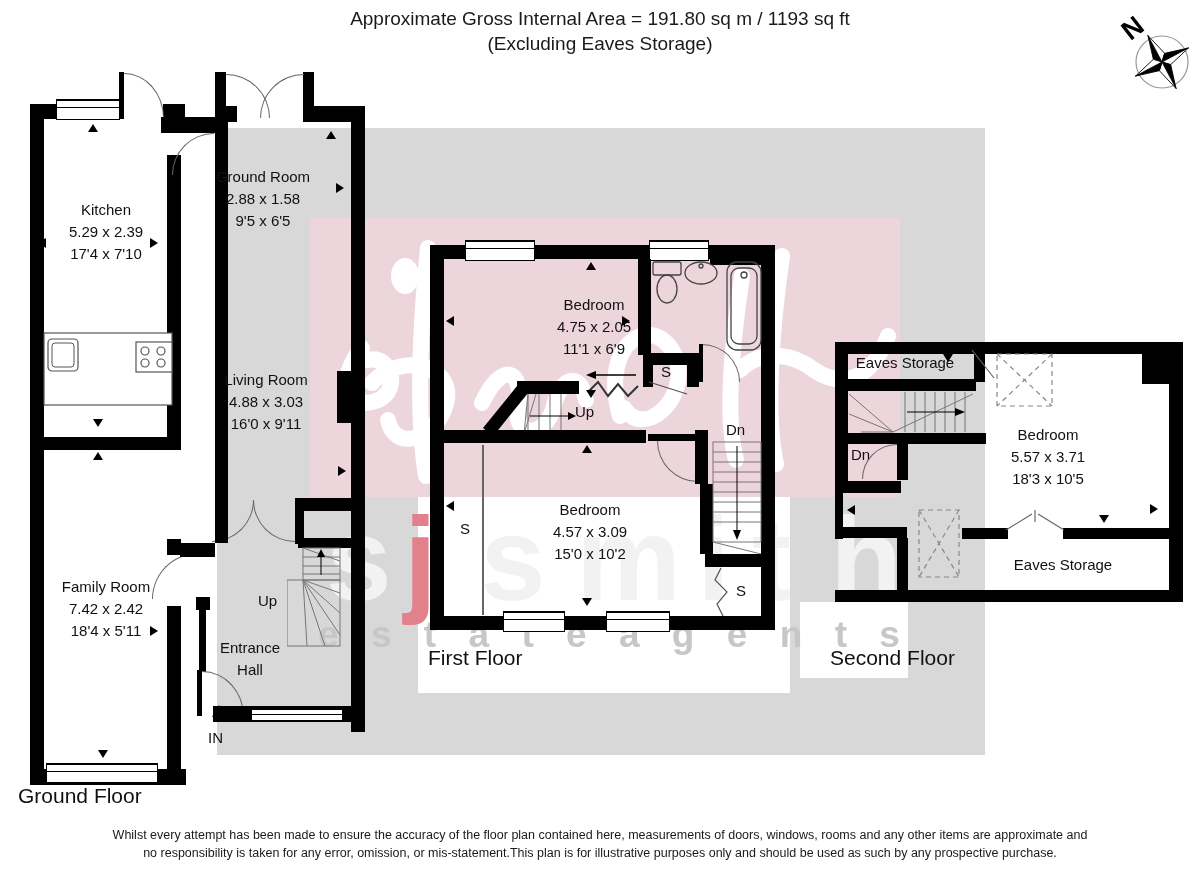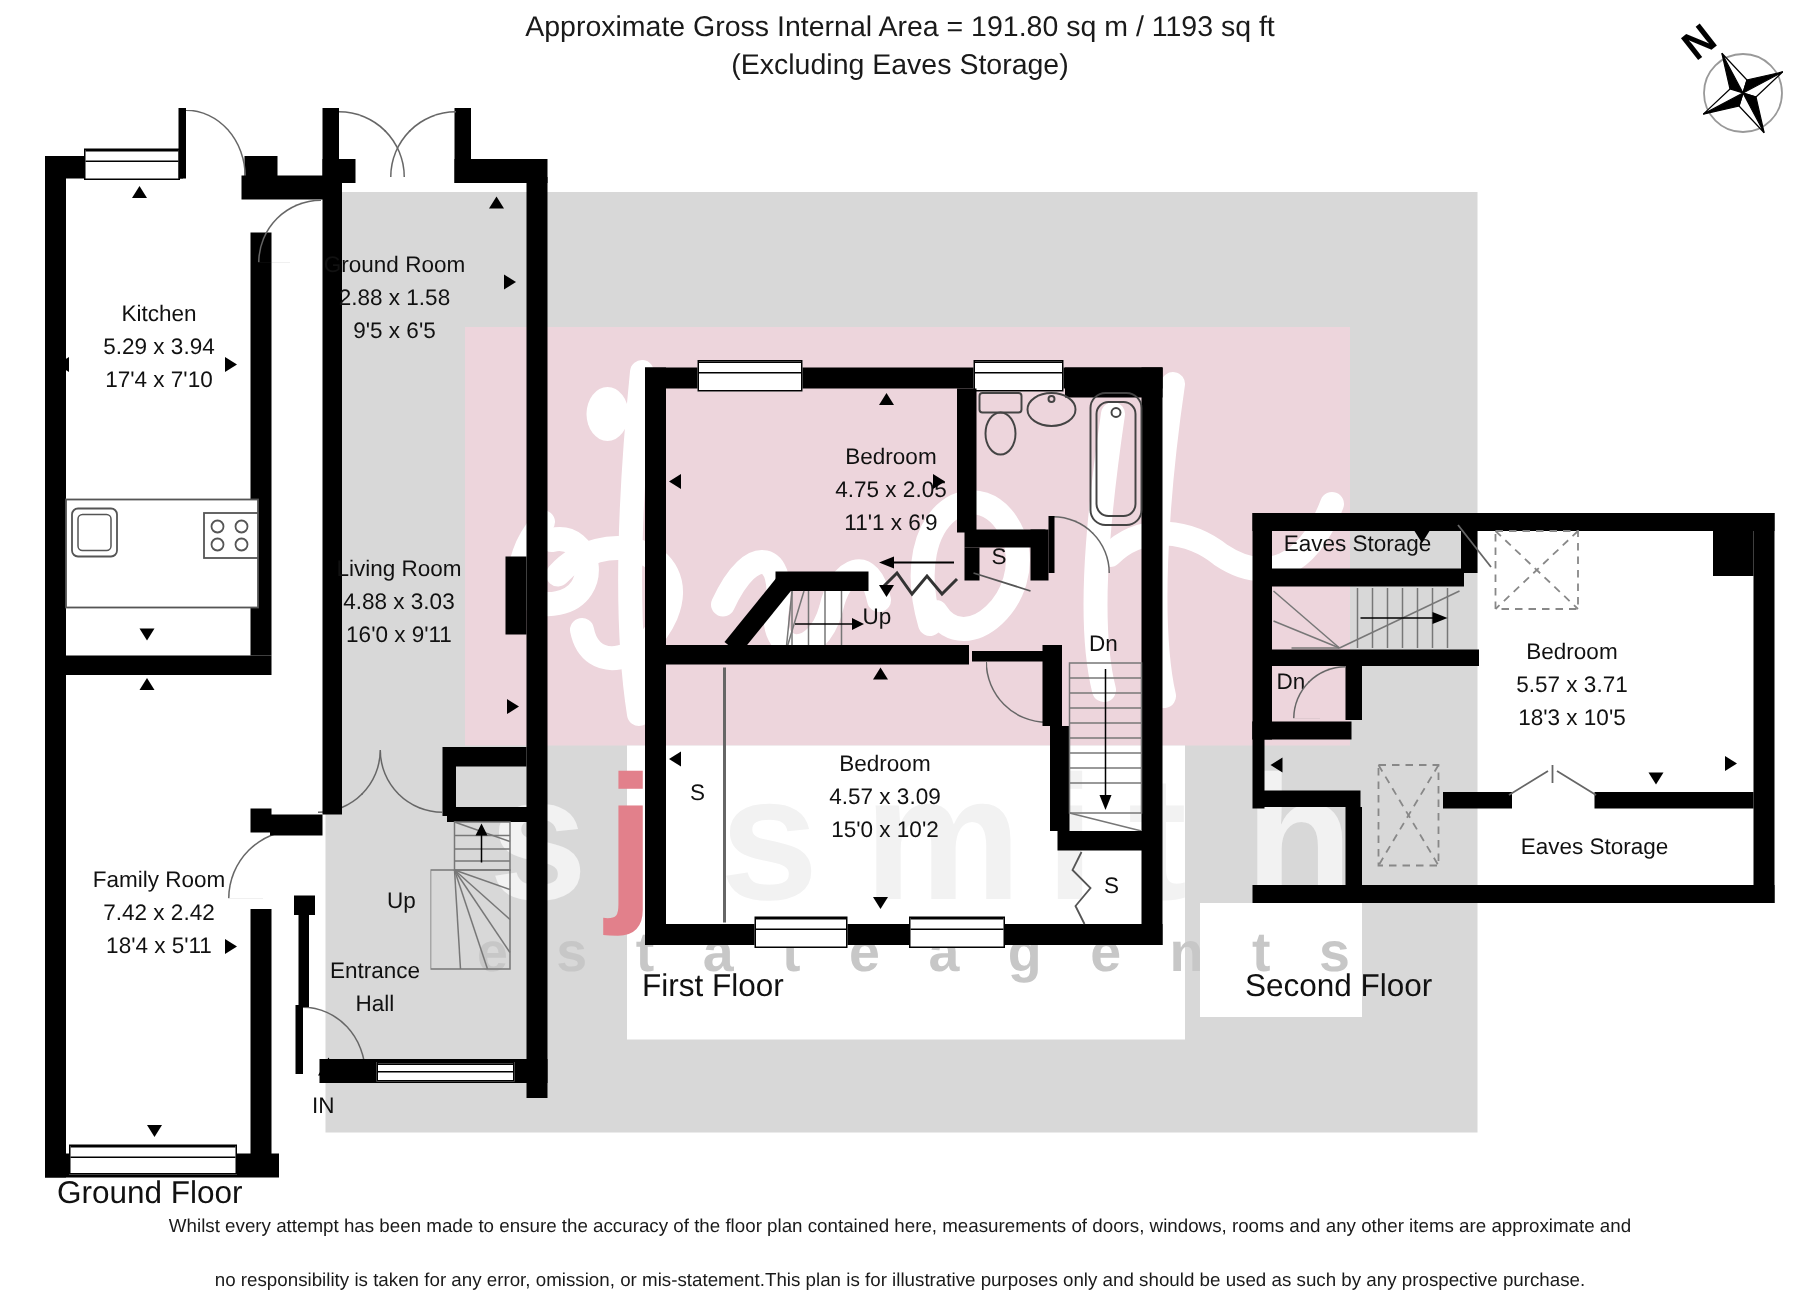--- a/index.html
+++ b/index.html
@@ -174,21 +174,21 @@
       <line x1="16" y1="35" x2="53" y2="90"></line>
     <line x1="16" y1="35" x2="38" y2="101"></line>
       <line x1="16" y1="35" x2="20" y2="101"></line>
     <line x1="34" y1="8" x2="34" y2="30" stroke="#000"></line>
     <polygon points="34,4 30,12 38,12" fill="#000" stroke="none"></polygon>
   </svg>
 </div>
 
 <div class="room-label" style="left:106px;top:199px;">
   <div>Kitchen</div>
-  <div>5.29 x 3.94</div>
+  <div>5.29 x 2.39</div>
   <div>17'4 x 7'10</div>
 </div>
 <div class="room-label" style="left:263px;top:166px;">
   <div>Ground Room</div>
   <div>2.88 x 1.58</div>
   <div>9'5 x 6'5</div>
 </div>
 <div class="room-label" style="left:266px;top:369px;">
   <div>Living Room</div>
   <div>4.88 x 3.03</div>
@@ -200,21 +200,21 @@
   <div>18'4 x 5'11</div>
 </div>
 <div class="room-label" style="left:250px;top:637px;">
   <div>Entrance</div>
   <div>Hall</div>
 </div>
 <div class="small-label" style="left:258px;top:592px;">Up</div>
 <div class="small-label" style="left:208px;top:729px;">IN</div>
 <div class="ar up" style="left:212px;top:698px;border-width:7px;border-bottom-width:12px;"></div>
 <div class="w" style="left:217px;top:710px;width:4px;height:12px;"></div>
-<div class="floor-title" style="left:38px;top:784px;">Ground Floor</div>
+<div class="floor-title" style="left:18px;top:784px;">Ground Floor</div>
 
 <div class="ar up" style="left:88px;top:124px;"></div>
 <div class="ar lf" style="left:38px;top:238px;"></div>
 <div class="ar rt" style="left:150px;top:238px;"></div>
 <div class="ar dn" style="left:93px;top:419px;"></div>
 <div class="ar up" style="left:93px;top:452px;"></div>
 <div class="ar lf" style="left:36px;top:626px;"></div>
 <div class="ar rt" style="left:150px;top:626px;"></div>
 <div class="ar dn" style="left:98px;top:750px;"></div>
 <div class="ar up" style="left:326px;top:131px;"></div>
@@ -425,14 +425,14 @@
   <div>18'3 x 10'5</div>
 </div>
 <div class="floor-title" style="left:830px;top:646px;">Second Floor</div>
 
 <div class="ar up" style="left:1099px;top:342px;"></div>
 <div class="ar dn" style="left:943px;top:354px;"></div>
 <div class="ar dn" style="left:1099px;top:515px;"></div>
 <div class="ar rt" style="left:1150px;top:504px;"></div>
 <div class="ar lf" style="left:847px;top:505px;"></div>
 
-<div class="disc" style="top:810px;">Whilst every attempt has been made to ensure the accuracy of the floor plan contained here, measurements of doors, windows, rooms and any other items are approximate and</div>
+<div class="disc" style="top:828px;">Whilst every attempt has been made to ensure the accuracy of the floor plan contained here, measurements of doors, windows, rooms and any other items are approximate and</div>
 <div class="disc" style="top:846px;">no responsibility is taken for any error, omission, or mis-statement.This plan is for illustrative purposes only and should be used as such by any prospective purchase.</div>
 
 </body></html>

